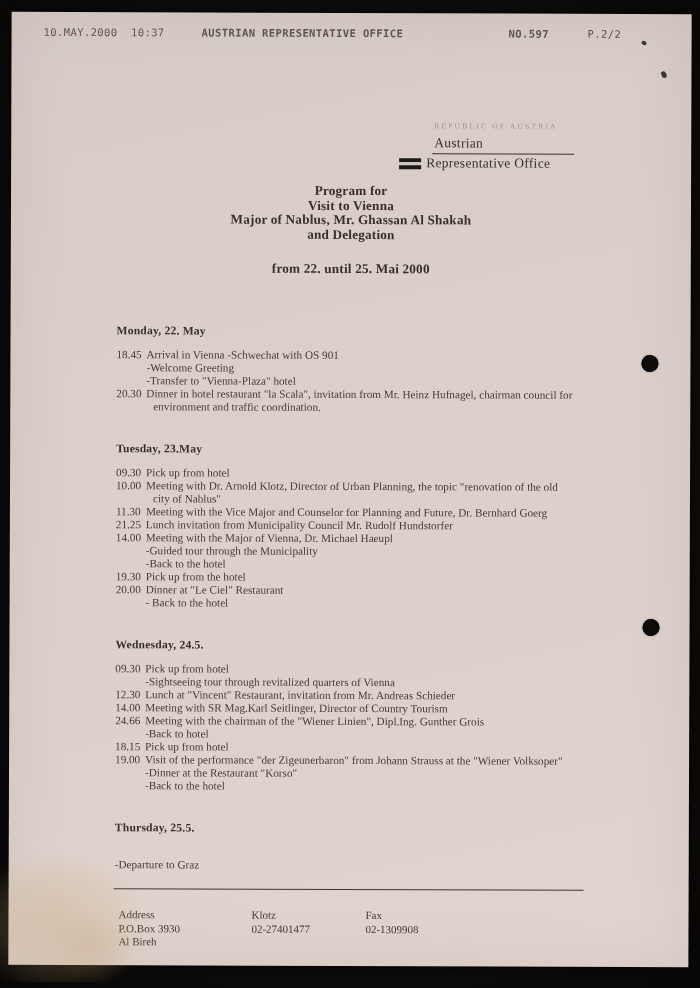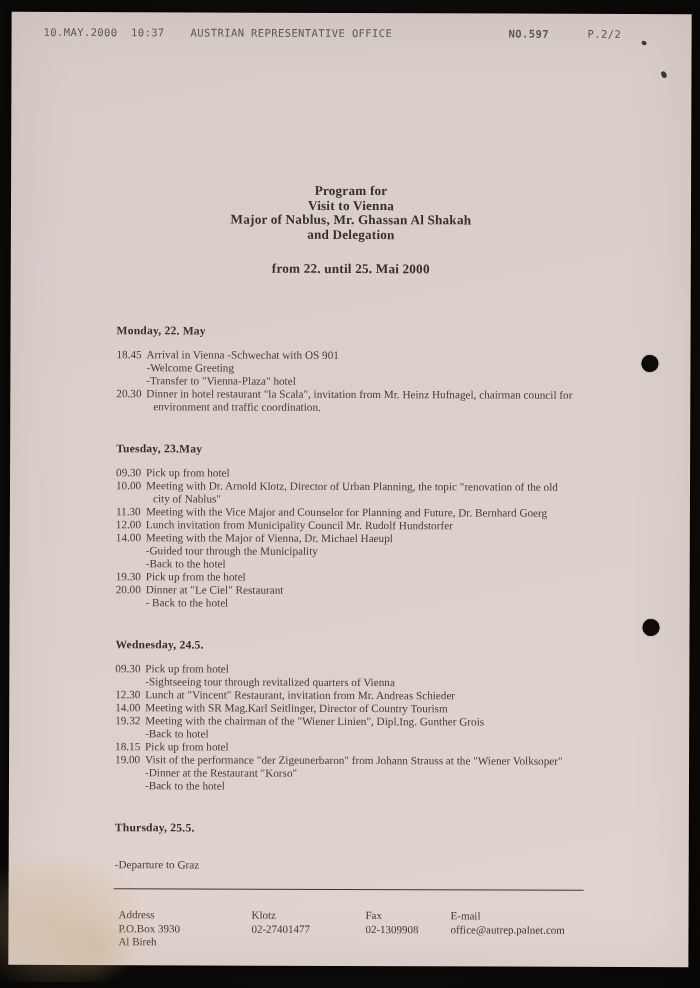--- a/index.html
+++ b/index.html
@@ -17,21 +17,21 @@
     transform:rotate(0.2deg);
     color:#463c34;
   }
   
   .fax-header span{
     position:absolute;top:14px;
     font-family:"DejaVu Sans Mono","Liberation Mono",monospace;
     font-size:10.5px;color:#5d5650;letter-spacing:0.4px;white-space:pre;
   }
   .fh-datetime{left:32px;}
-  .fh-sender{left:179px;}
+  .fh-sender{left:190px;font-weight:bold;}
   .fh-number{left:497px;font-weight:bold;}
   .fh-page{left:576px;}
   
   .letterhead{position:absolute;left:388px;top:108px;width:200px;}
   .lh-republic{
     margin-left:35px;font-size:7.5px;letter-spacing:2.2px;color:#978b82;
     white-space:nowrap;transform:scaleY(0.95);opacity:0.85;
   }
   .lh-name{margin-left:35px;margin-top:5px;font-size:13.5px;color:#3a322c;letter-spacing:0.3px;}
   .lh-rule{margin-left:33px;margin-top:2px;width:142px;height:0;border-top:1.6px solid #3a322c;}
@@ -85,20 +85,33 @@
 <div class="scene">
   <div class="paper">
 
     <div class="fax-header">
       <span class="fh-datetime">10.MAY.2000  10:37</span>
       <span class="fh-sender">AUSTRIAN REPRESENTATIVE OFFICE</span>
       <span class="fh-number">NO.597</span>
       <span class="fh-page">P.2/2</span>
     </div>
 
+    <div class="letterhead">
+      <div class="lh-republic">REPUBLIC OF AUSTRIA</div>
+      <div class="lh-name">Austrian</div>
+      <div class="lh-rule"></div>
+      <div class="lh-row">
+        <span class="flag">
+            <i></i>
+            <i></i>
+            <i></i>
+          </span>
+        <span class="lh-office">Representative Office</span>
+      </div>
+    </div>
 
     <div class="title-block">
       <div>Program for</div>
       <div>Visit to Vienna</div>
       <div>Major of Nablus, Mr. Ghassan Al Shakah</div>
       <div>and Delegation</div>
       <div class="title-date">from 22. until 25. Mai 2000</div>
     </div>
 
     <div class="schedule" id="schedule">
@@ -109,35 +122,35 @@
           <div class="line i1"><span class="txt">-Transfer to "Vienna-Plaza" hotel</span></div>
           <div class="line i0"><span class="time">20.30</span><span class="txt">Dinner in hotel restaurant "la Scala", invitation from Mr. Heinz Hufnagel, chairman council for</span></div>
           <div class="line i2"><span class="txt">environment and traffic coordination.</span></div>
         </div>
         <div class="day">
           <div class="day-heading">Tuesday, 23.May</div>
           <div class="line i0"><span class="time">09.30</span><span class="txt">Pick up from hotel</span></div>
           <div class="line i0"><span class="time">10.00</span><span class="txt">Meeting with Dr. Arnold Klotz, Director of Urban Planning, the topic "renovation of the old</span></div>
           <div class="line i2"><span class="txt">city of Nablus"</span></div>
           <div class="line i0"><span class="time">11.30</span><span class="txt">Meeting with the Vice Major and Counselor for Planning and Future, Dr. Bernhard Goerg</span></div>
-          <div class="line i0"><span class="time">12.00</span><span class="txt">Lunch invitation from Municipality Council Mr. Rudolf Hundstorfer</span></div>
+          <div class="line i0"><span class="time">21.25</span><span class="txt">Lunch invitation from Municipality Council Mr. Rudolf Hundstorfer</span></div>
           <div class="line i0"><span class="time">14.00</span><span class="txt">Meeting with the Major of Vienna, Dr. Michael Haeupl</span></div>
           <div class="line i1"><span class="txt">-Guided tour through the Municipality</span></div>
           <div class="line i1"><span class="txt">-Back to the hotel</span></div>
           <div class="line i0"><span class="time">19.30</span><span class="txt">Pick up from the hotel</span></div>
           <div class="line i0"><span class="time">20.00</span><span class="txt">Dinner at "Le Ciel" Restaurant</span></div>
           <div class="line i1"><span class="txt">- Back to the hotel</span></div>
         </div>
         <div class="day">
           <div class="day-heading">Wednesday, 24.5.</div>
           <div class="line i0"><span class="time">09.30</span><span class="txt">Pick up from hotel</span></div>
           <div class="line i1"><span class="txt">-Sightseeing tour through revitalized quarters of Vienna</span></div>
           <div class="line i0"><span class="time">12.30</span><span class="txt">Lunch at "Vincent" Restaurant, invitation from Mr. Andreas Schieder</span></div>
           <div class="line i0"><span class="time">14.00</span><span class="txt">Meeting with SR Mag.Karl Seitlinger, Director of Country Tourism</span></div>
-          <div class="line i0"><span class="time">19.32</span><span class="txt">Meeting with the chairman of the "Wiener Linien", Dipl.Ing. Gunther Grois</span></div>
+          <div class="line i0"><span class="time">24.66</span><span class="txt">Meeting with the chairman of the "Wiener Linien", Dipl.Ing. Gunther Grois</span></div>
           <div class="line i1"><span class="txt">-Back to hotel</span></div>
           <div class="line i0"><span class="time">18.15</span><span class="txt">Pick up from hotel</span></div>
           <div class="line i0"><span class="time">19.00</span><span class="txt">Visit of the performance "der Zigeunerbaron" from Johann Strauss at the "Wiener Volksoper"</span></div>
           <div class="line i1"><span class="txt">-Dinner at the Restaurant "Korso"</span></div>
           <div class="line i1"><span class="txt">-Back to the hotel</span></div>
         </div>
         <div class="day">
           <div class="day-heading">Thursday, 25.5.</div>
           <div class="line i0"><span class="txt"></span></div>
           <div class="line i0"><span class="txt">-Departure to Graz</span></div>
@@ -152,24 +165,20 @@
           <div class="fvalue">Al Bireh</div>
         </div>
         <div class="fcol">
           <div class="flabel">Klotz</div>
           <div class="fvalue">02-27401477</div>
         </div>
         <div class="fcol">
           <div class="flabel">Fax</div>
           <div class="fvalue">02-1309908</div>
         </div>
-        <div class="fcol">
-          <div class="flabel">E-mail</div>
-          <div class="fvalue">office@autrep.palnet.com</div>
-        </div>
       </div>
 
     <div class="hole hole-1"></div>
     <div class="hole hole-2"></div>
     <div class="speck speck-1"></div>
     <div class="speck speck-2"></div>
     <div class="stain stain-1"></div>
     <div class="stain stain-2"></div>
   </div>
 </div>

